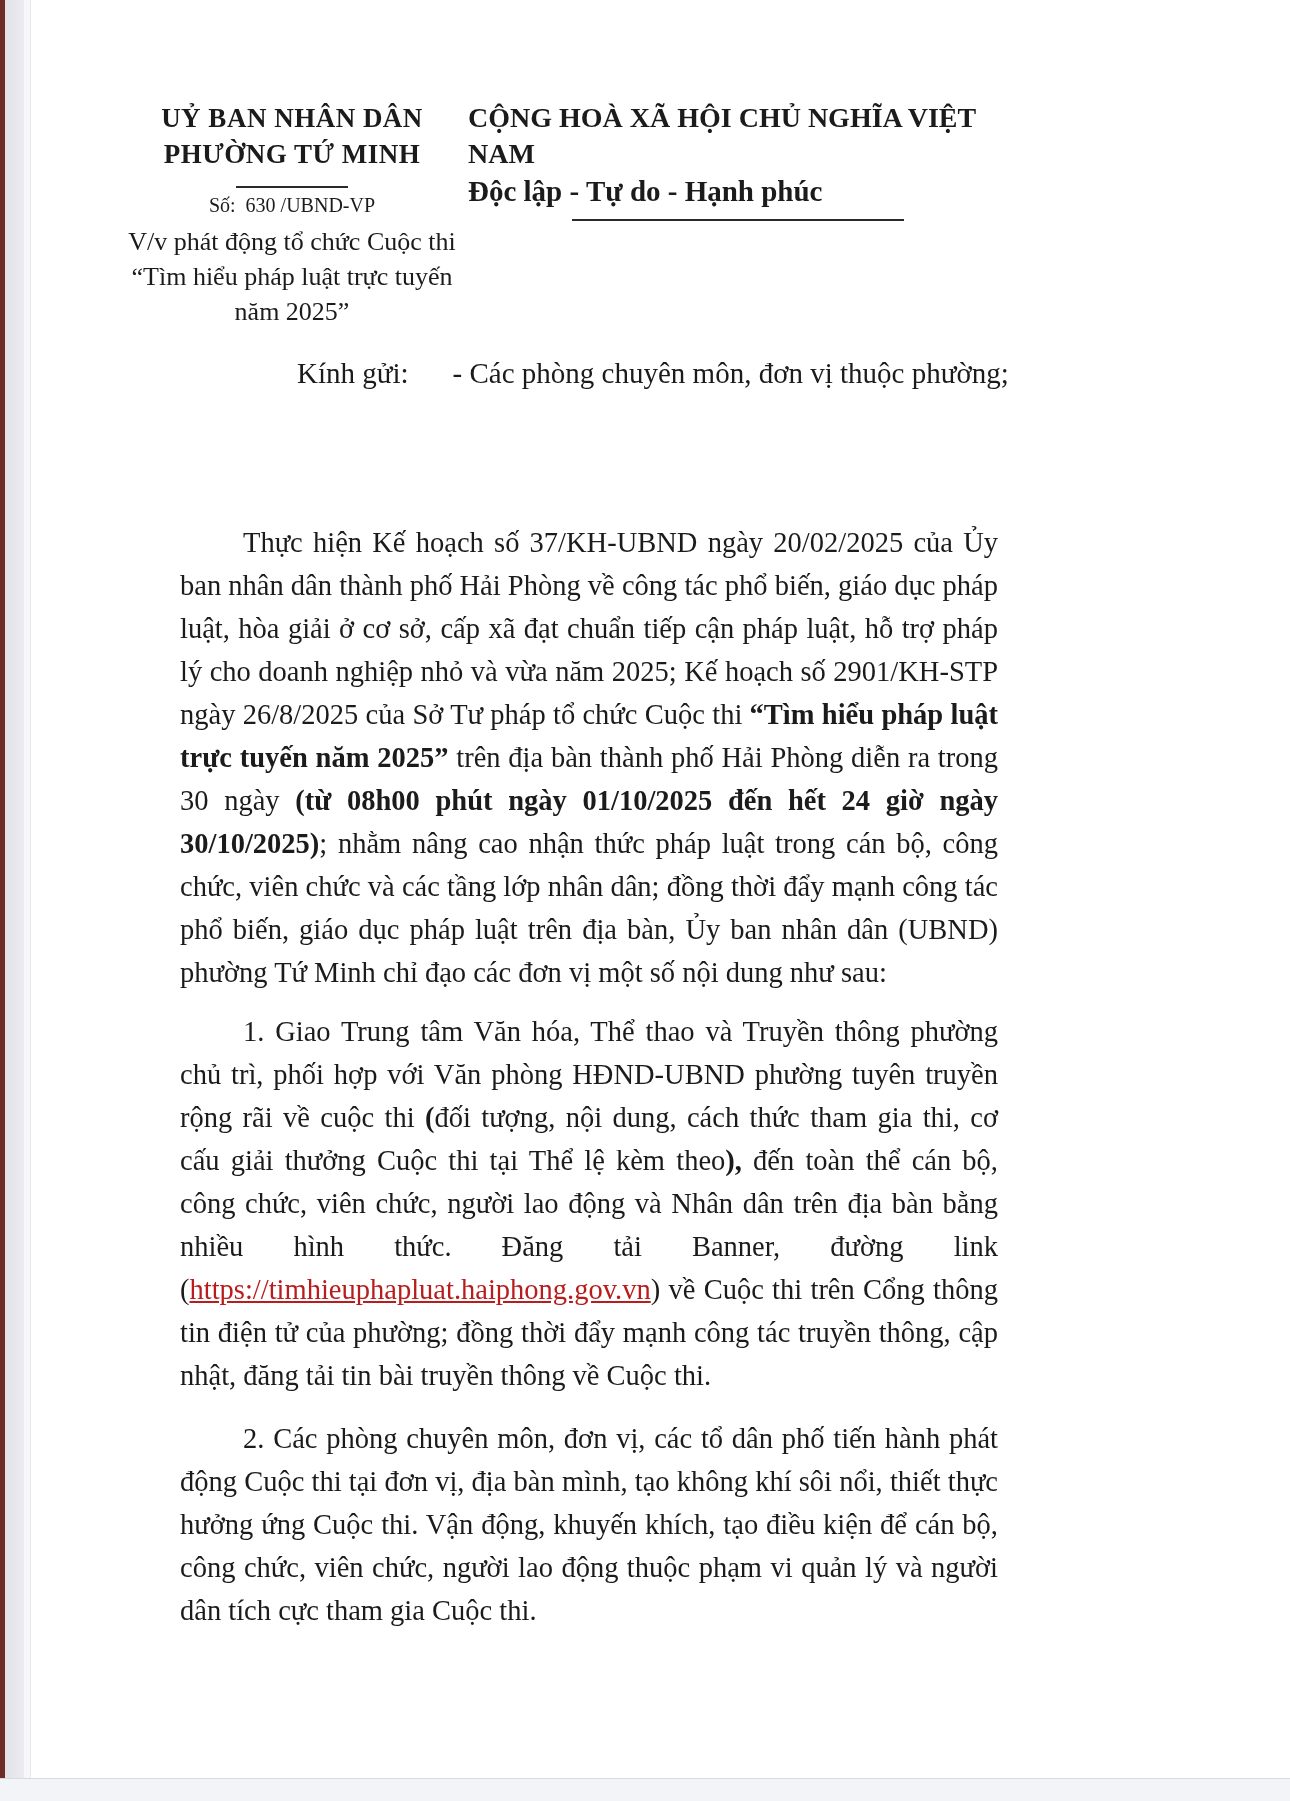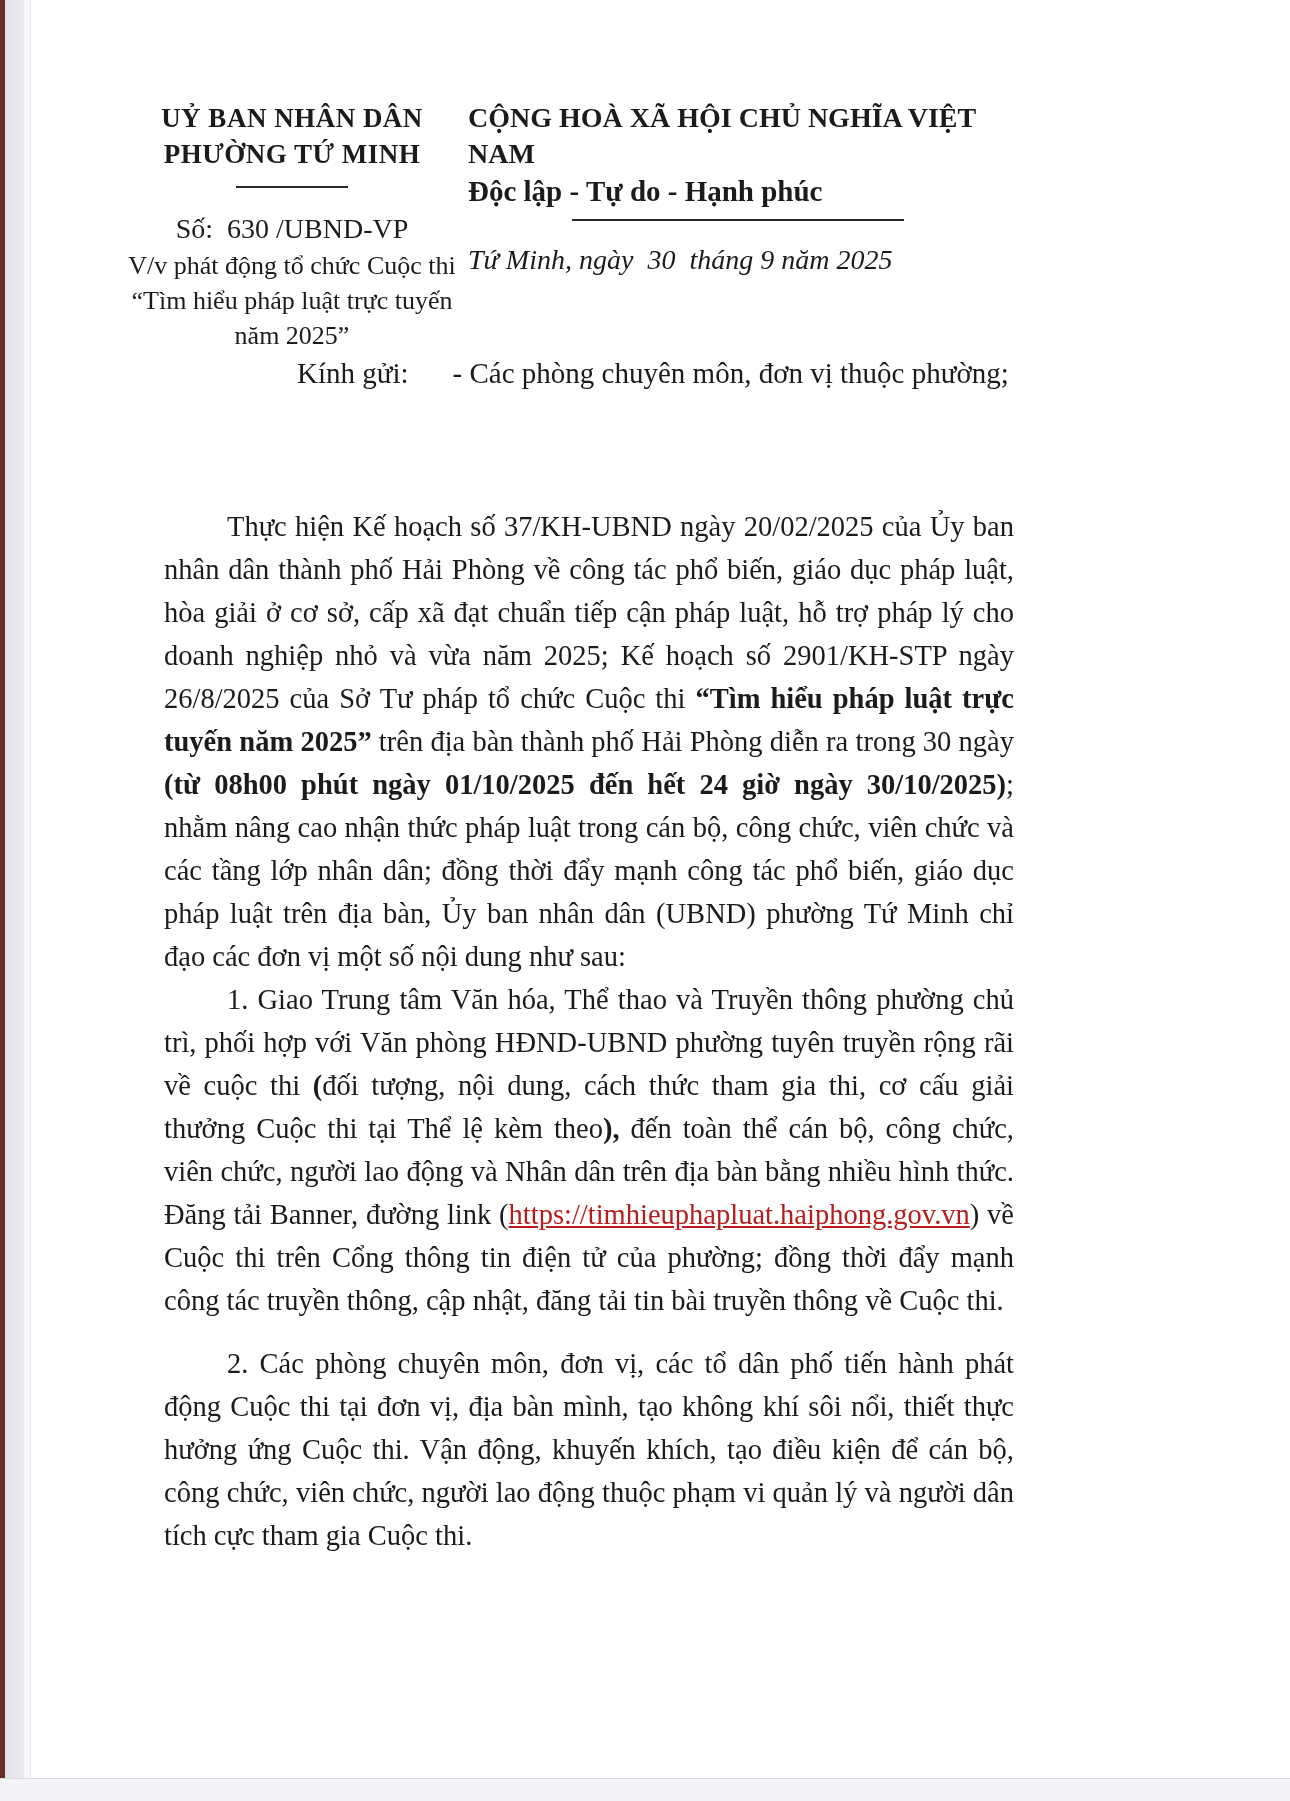--- a/index.html
+++ b/index.html
@@ -11,36 +11,36 @@
   .edge-maroon{position:absolute;left:0;top:0;width:5px;height:1801px;background:#6b2d26;}
   .edge-gray{position:absolute;left:5px;top:0;width:19px;height:1801px;
     background:linear-gradient(to right,#e2e2e9,#ebebf1);}
   .edge-white{position:absolute;left:24px;top:0;width:6px;height:1801px;background:#f7f7fa;border-right:1px solid #e7e7ed;}
   .page-bottom-line{position:absolute;left:0;top:1778px;width:1290px;height:1px;background:#d8dae0;}
   .page-bottom{position:absolute;left:0;top:1779px;width:1290px;height:22px;background:#f3f4f7;}
 
   .hdr-left{position:absolute;left:118px;top:100px;width:348px;text-align:center;}
   .hdr-left .org{font-weight:bold;font-size:27px;line-height:36px;letter-spacing:.5px;}
   .rule-left{width:112px;height:2px;background:#2a2a2a;margin:14px auto 0 auto;}
-  .doc-number{margin-top:24px;font-size:28px;line-height:34px;white-space:pre-wrap;}
+  .doc-number{font-size:20px;line-height:34px;white-space:pre-wrap;}
   .subject{margin-top:2px;font-size:26px;line-height:35px;}
 
   .hdr-right{position:absolute;left:468px;top:100px;width:540px;}
   .nat1{font-weight:bold;font-size:28px;line-height:36px;}
   .nat2{font-weight:bold;font-size:29px;line-height:38px;}
   .rule-right{width:332px;height:2px;background:#2a2a2a;margin:9px auto 0 auto;}
   .place-date{margin-top:22px;font-style:italic;font-size:28px;line-height:34px;white-space:pre-wrap;}
 
   .recipients{position:absolute;left:297px;top:352px;display:flex;font-size:29px;line-height:43px;}
   .recipients .label{margin-right:44px;font-family:Liberation Serif, serif;}
   .recipients .lines div{text-align:left;}
 
   .body-text{position:absolute;left:164px;top:505px;width:850px;
     font-size:28.5px;line-height:43px;text-align:justify;}
-  .body-text p{margin:0;text-indent:63px;}
+  .body-text p{margin:16px;text-indent:63px;}
   .body-text p.gap-top{margin-top:20px;}
   .bold{font-weight:bold;}
   a.doc-link{color:#b91c1c;text-decoration:underline;cursor:pointer;}
 </style>
 </head>
 <body>
 
 <div class="edge-maroon"></div>
 <div class="edge-gray"></div>
 <div class="edge-white"></div>
@@ -52,21 +52,20 @@
   <div class="org">PHƯỜNG TỨ MINH</div>
   <div class="rule-left"></div>
   <div class="doc-number">Số:  630 /UBND-VP</div>
   <div class="subject">V/v phát động tổ chức Cuộc thi “Tìm hiểu pháp luật trực tuyến năm 2025”</div>
 </div>
 
 <div class="hdr-right">
   <div class="nat1">CỘNG HOÀ XÃ HỘI CHỦ NGHĨA VIỆT NAM</div>
   <div class="nat2">Độc lập - Tự do - Hạnh phúc</div>
   <div class="rule-right"></div>
-  <div class="place-date">Tứ Minh, ngày  30  tháng 9 năm 2025</div>
 </div>
 
 <div class="recipients">
   <div class="label">Kính gửi:</div>
   <div class="lines">
     <div>- Các phòng chuyên môn, đơn vị thuộc phường;</div>
   </div>
 </div>
 
 <div class="body-text">

